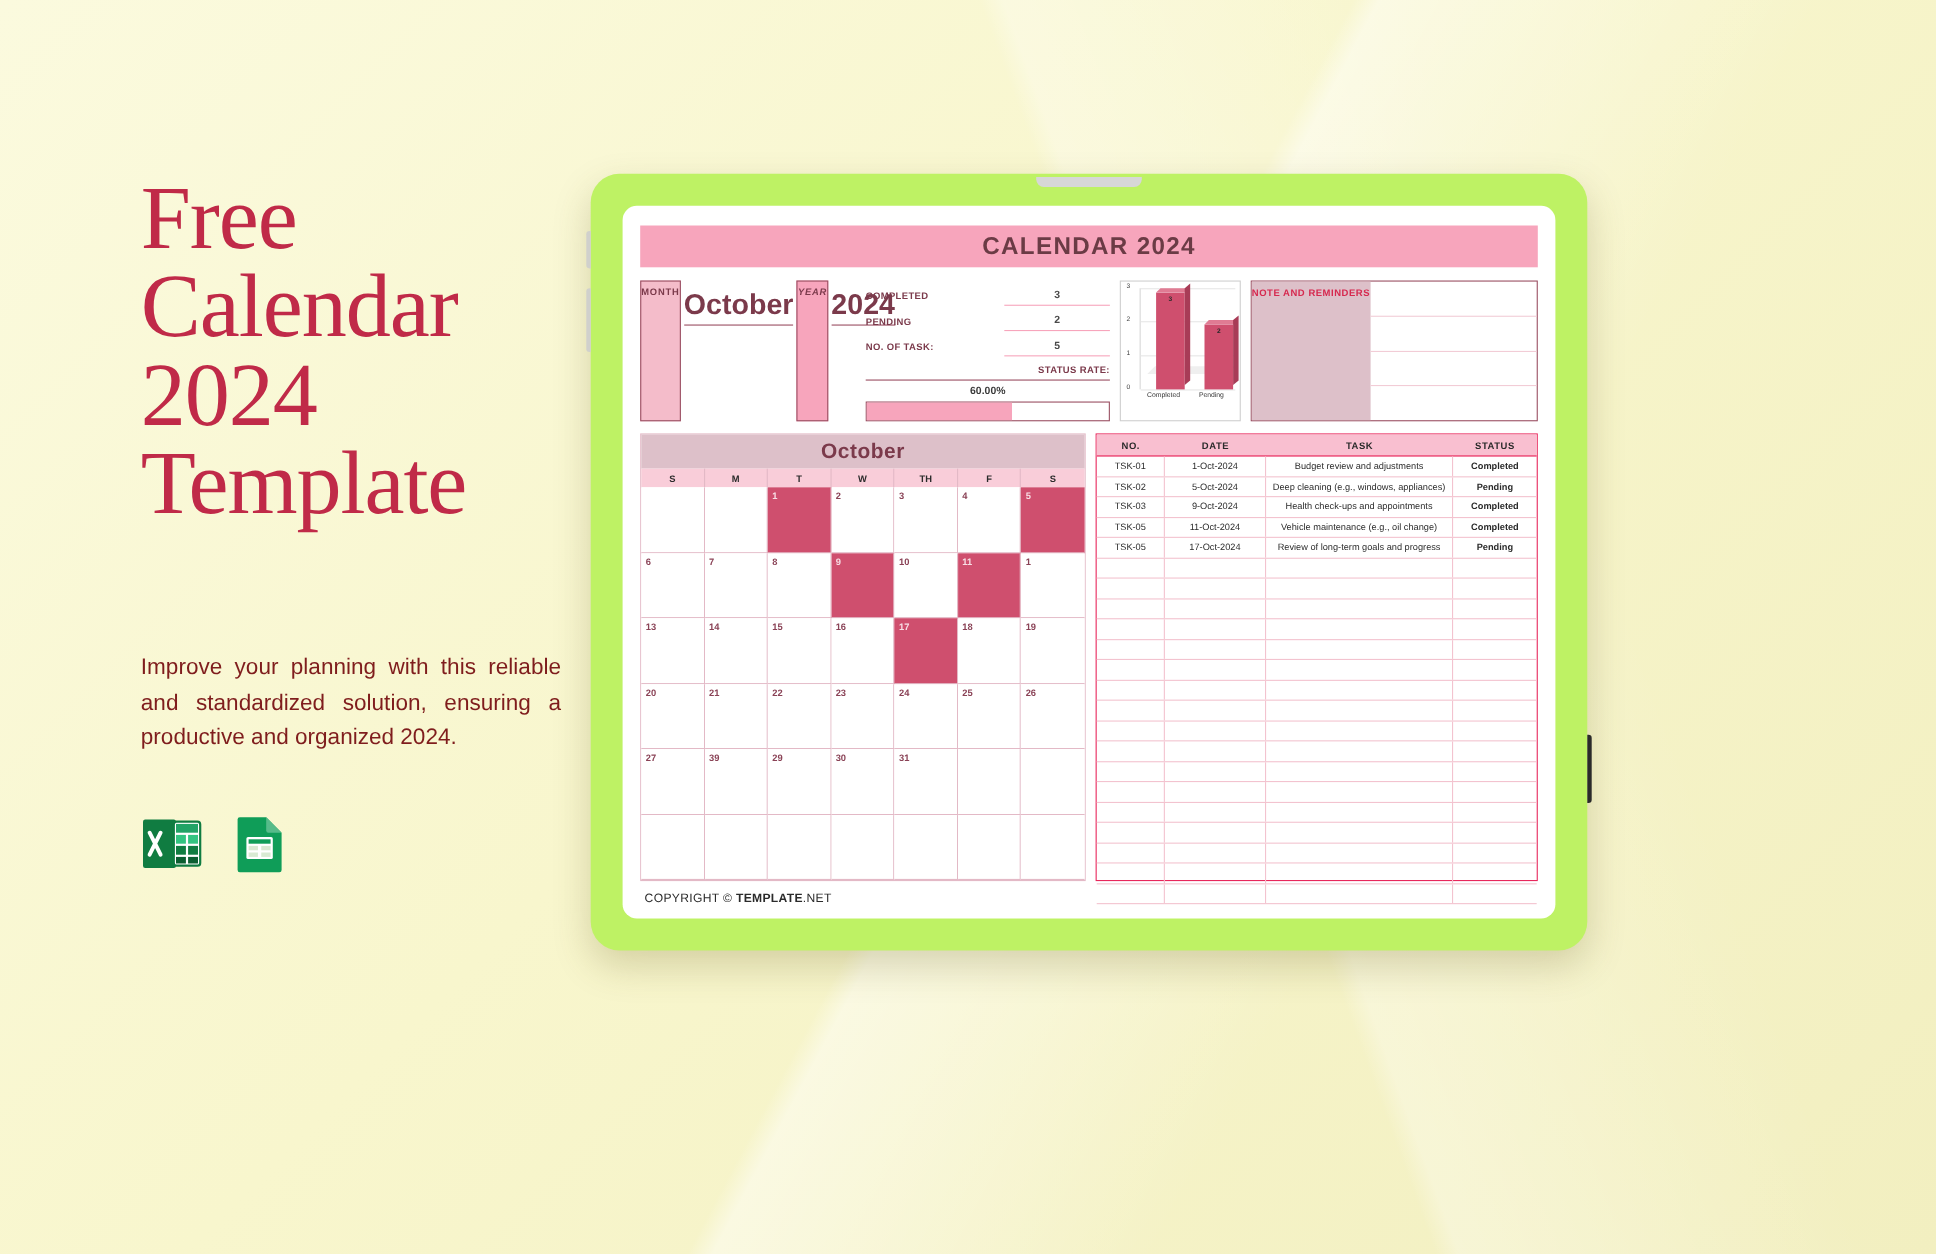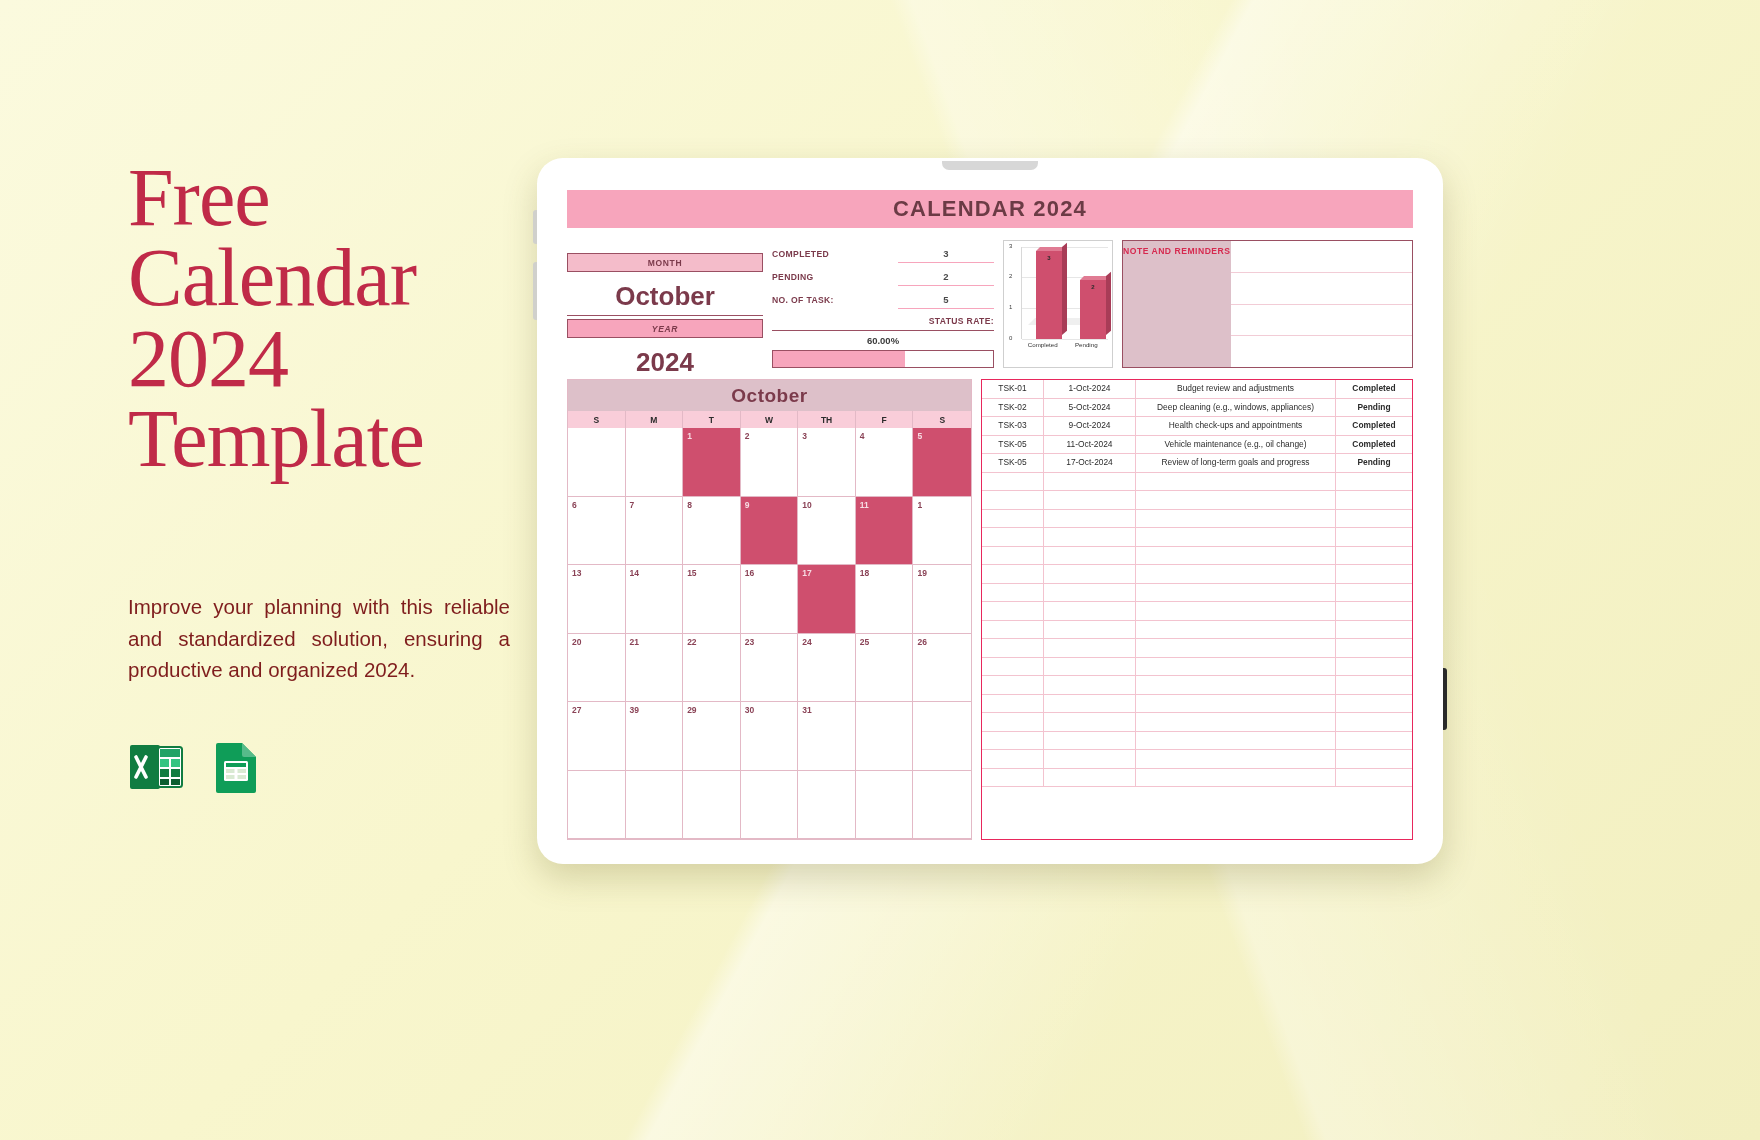--- a/index.html
+++ b/index.html
@@ -53,24 +53,24 @@
     gap: 24px;
     align-items: center;
   }
   .app-icon { width: 56px; height: 56px; position: relative; }
 
   
   .tablet {
     position: absolute;
     left: 537px; top: 158px;
     width: 906px; height: 706px;
-    background: #ffffff;
+    background: #bef264;
     border-radius: 26px;
     box-shadow: 0 14px 34px rgba(90,80,20,.22);
-    padding: 14px;
+    padding: 29px;
   }
   .tablet::before { 
     content: "";
     position: absolute;
     left: 50%; top: 3px;
     transform: translateX(-50%);
     width: 96px; height: 9px;
     background: #d7d7d7;
     border-radius: 0 0 7px 7px;
   }
@@ -121,21 +121,21 @@
 
   
   .top-row {
     display: flex;
     gap: 9px;
     height: 128px;
     margin-bottom: 11px;
   }
 
   
-  .my-block { width: 196px; display: flex; flex-direction: column; gap: 3px; margin-top: 13px; }
+  .my-block { width: 196px; display: flex; flex-direction: row; gap: 3px; }
   .my-label {
     background: #f4bcca;
     border: 1px solid #9a4f62;
     text-align: center;
     font-size: 8.5px;
     font-weight: 700;
     letter-spacing: .7px;
     color: #7b3a4b;
     padding: 4px 0 3px;
   }
@@ -578,20 +578,26 @@
             <div class="cal-cell empty"></div>
             <div class="cal-cell empty"></div>
             <div class="cal-cell empty"></div>
             <div class="cal-cell empty"></div>
             <div class="cal-cell empty"></div>
             <div class="cal-cell empty"></div>
           </div>
       </div>
 
       <div class="task-panel">
+        <div class="task-head">
+          <div>NO.</div>
+          <div>DATE</div>
+          <div>TASK</div>
+          <div>STATUS</div>
+        </div>
         <div class="task-rows" id="task-rows">
             <div class="task-row">
               <div>TSK-01</div>
               <div>1-Oct-2024</div>
               <div>Budget review and adjustments</div>
               <div class="st-completed">Completed</div>
             </div>
             <div class="task-row">
               <div>TSK-02</div>
               <div>5-Oct-2024</div>
@@ -715,14 +721,17 @@
             <div class="task-row">
               <div></div>
               <div></div>
               <div></div>
               <div></div>
             </div>
           </div>
       </div>
     </div>
 
+    <div class="sheet-footer">
+      <span>COPYRIGHT © </span><b>TEMPLATE</b><span>.NET</span>
+    </div>
   </div>
 </div>
 
 </body></html>

